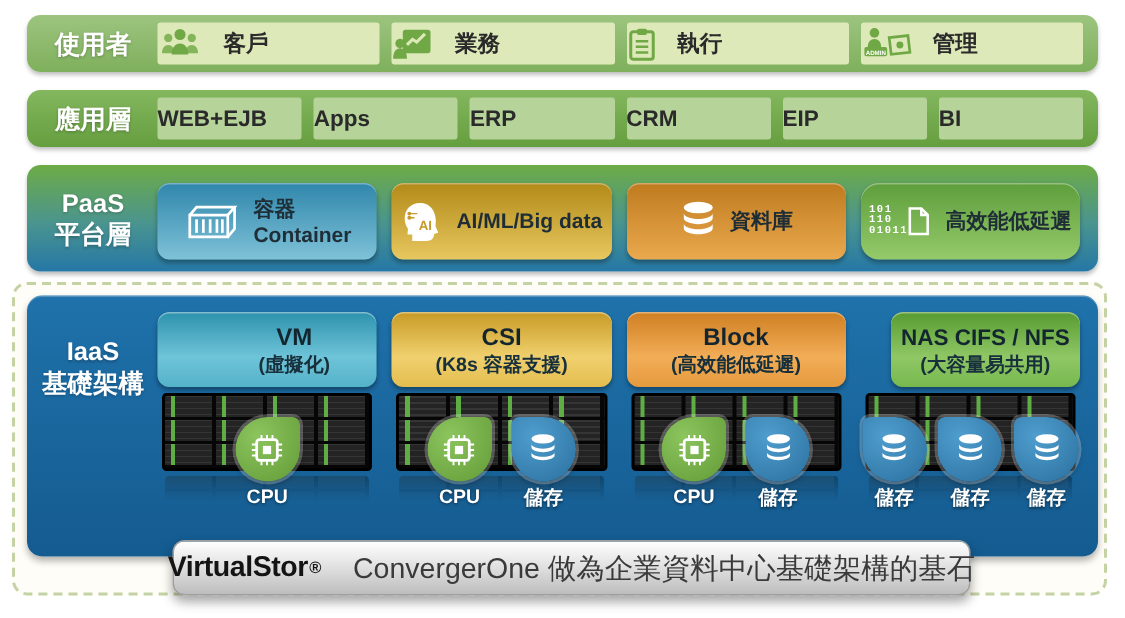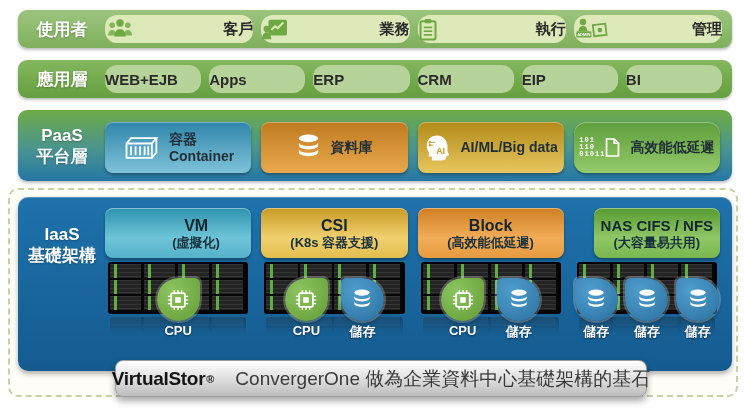--- a/index.html
+++ b/index.html
@@ -13,21 +13,21 @@
   .row1{top:10px; height:38px; background:linear-gradient(180deg,#9cc47f,#7fb05c);}
   .row2{top:60px; height:38px; background:linear-gradient(180deg,#84b75e,#659e3f);}
   .row3{top:110px; height:71px; background:linear-gradient(180deg,#6dab46,#4a948f 55%,#2577a6);}
   .bar-label{
     position:absolute; left:0; top:0; bottom:0; width:88px;
     display:flex; flex-direction:column; align-items:center; justify-content:center;
     color:#fff; font-size:17px; font-weight:700; line-height:21px;
     text-shadow:0 1px 2px rgba(0,0,0,.25); text-align:center;
   }
   .pill-row{position:absolute; left:87px; right:10px; top:5px; bottom:5px; display:flex; gap:8px;}
-  .pill{flex:1; border-radius:12px; display:flex; align-items:center; justify-content:space-between; gap:14px;}
+  .pill{flex:1; border-radius:2px; display:flex; align-items:center; justify-content:flex-start; gap:14px;}
   .row1 .pill{background:#dde9b8;}
   .row2 .pill{background:#b6d399;}
   .pill-text{font-size:15px; font-weight:700; color:#2a2a2a; white-space:nowrap;}
   .picon{display:flex; align-items:center;}
   
   .paas-boxes{position:absolute; left:87px; right:12px; top:12px; height:51px; display:flex; gap:10px;}
   .pbox{flex:1; border-radius:8px; display:flex; align-items:center; justify-content:center; gap:9px;
         box-shadow:inset 0 1px 0 rgba(255,255,255,.35), 0 2px 3px rgba(0,0,0,.3);}
   .pbox-blue  {background:linear-gradient(180deg,#2f86ab,#7fc2d8);}
   .pbox-gold  {background:linear-gradient(180deg,#b28a18,#e7c75f);}
@@ -204,47 +204,47 @@
                 <line x1="25" y1="13" x2="25" y2="23"></line>
                 <line x1="29" y1="13" x2="29" y2="23"></line>
               </g>
             </svg>
         </span>
         <span class="ptext">
           <span style="display:block">容器</span>
           <span style="display:block">Container</span>
         </span>
       </div>
-      <div class="pbox pbox-orange">
-        <span class="picon">
-          <svg width="25" height="29" viewBox="0 0 26 30">
-              <g fill="#ffffff">
-                <ellipse cx="13" cy="5.5" rx="10" ry="4"></ellipse>
-                <path d="M3 9.5 c0 2.2 4.5 4 10 4 s10-1.8 10-4 v3.5 c0 2.2-4.5 4-10 4 s-10-1.8-10-4 z"></path>
-                <path d="M3 16.5 c0 2.2 4.5 4 10 4 s10-1.8 10-4 v3.5 c0 2.2-4.5 4-10 4 s-10-1.8-10-4 z"></path>
-                <path d="M3 23.5 c0 2.2 4.5 4 10 4 s10-1.8 10-4 v1 c0 2.2-4.5 4-10 4 s-10-1.8-10-4 z" opacity="0"></path>
-              </g>
-            </svg>
-        </span>
-        <span class="ptext">資料庫</span>
-      </div>
       <div class="pbox pbox-gold">
         <span class="picon">
           <svg width="28" height="28" viewBox="0 0 30 30">
               <path d="M14 1.5 C7 1.5 3 6.5 3 12.5 c0 3 1 5.4 2.3 7.3 L5 24 h3.4 v4.5 h10 c3.8 0 5.6-2 5.6-5 l3-.8 -2-4.7 C26.5 9 22 1.5 14 1.5 z" fill="#ffffff"></path>
               <g stroke="#c59a2a" stroke-width="1">
                 <line x1="7" y1="9" x2="12" y2="9"></line>
                 <line x1="7" y1="12" x2="10" y2="12"></line>
                 <circle cx="6.3" cy="9" r=".9" fill="#c59a2a"></circle>
                 <circle cx="6.3" cy="12" r=".9" fill="#c59a2a"></circle>
               </g>
               <text x="13" y="21" font-size="9.5" font-weight="bold" fill="#c59a2a">AI</text>
             </svg>
         </span>
         <span class="ptext">AI/ML/Big data</span>
+      </div>
+      <div class="pbox pbox-orange">
+        <span class="picon">
+          <svg width="25" height="29" viewBox="0 0 26 30">
+              <g fill="#ffffff">
+                <ellipse cx="13" cy="5.5" rx="10" ry="4"></ellipse>
+                <path d="M3 9.5 c0 2.2 4.5 4 10 4 s10-1.8 10-4 v3.5 c0 2.2-4.5 4-10 4 s-10-1.8-10-4 z"></path>
+                <path d="M3 16.5 c0 2.2 4.5 4 10 4 s10-1.8 10-4 v3.5 c0 2.2-4.5 4-10 4 s-10-1.8-10-4 z"></path>
+                <path d="M3 23.5 c0 2.2 4.5 4 10 4 s10-1.8 10-4 v1 c0 2.2-4.5 4-10 4 s-10-1.8-10-4 z" opacity="0"></path>
+              </g>
+            </svg>
+        </span>
+        <span class="ptext">資料庫</span>
       </div>
       <div class="pbox pbox-green">
         <span class="picon" style="display:flex;align-items:center;gap:3px;">
           <span class="binary">
             <span style="display:block">101</span>
             <span style="display:block">110</span>
             <span style="display:block">01011</span>
           </span>
           <svg width="17" height="21" viewBox="0 0 20 24">
               <path d="M3 2 h9 l5 5 v15 h-14 z" fill="none" stroke="#ffffff" stroke-width="2"></path>

